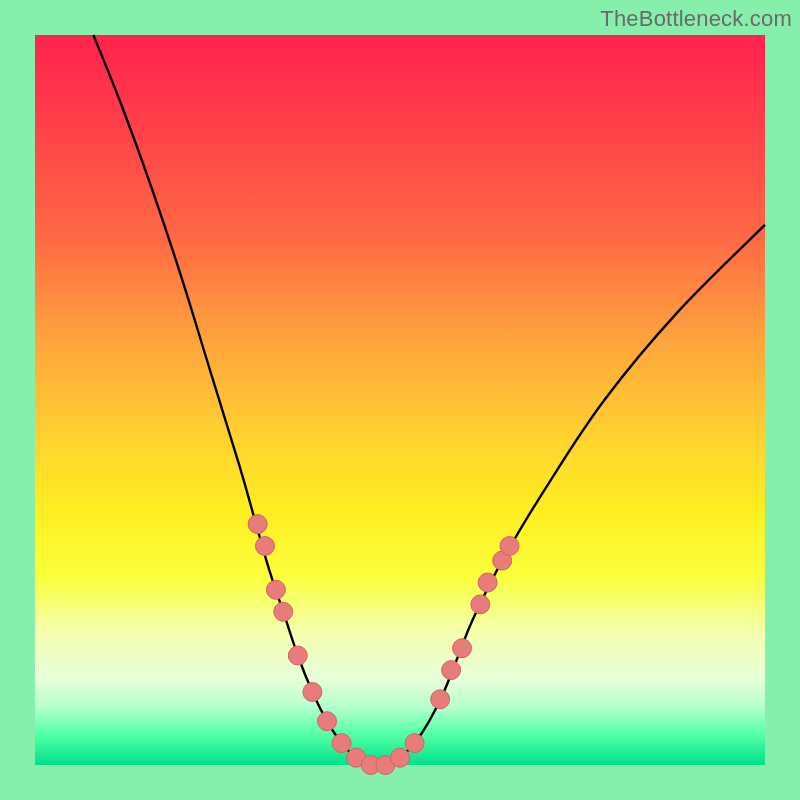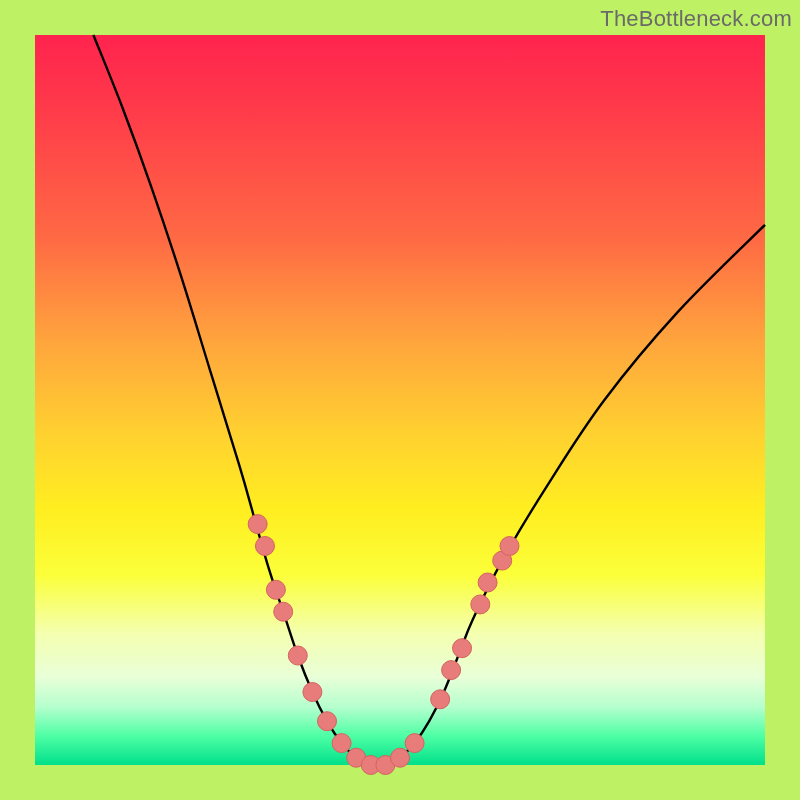--- a/index.html
+++ b/index.html
@@ -10,21 +10,21 @@
     overflow: hidden;
     background: #000;
     font-family: Arial, Helvetica, sans-serif;
   }
   .frame {
     position: absolute;
     left: 0;
     top: 0;
     width: 800px;
     height: 800px;
-    background: #bef264;
+    background: #86efac;
   }
   .plot {
     position: absolute;
     left: 35px;
     top: 35px;
     width: 730px;
     height: 730px;
     background: linear-gradient(to bottom,
       #ff234e 0%,
       #ff3a4a 10%,

